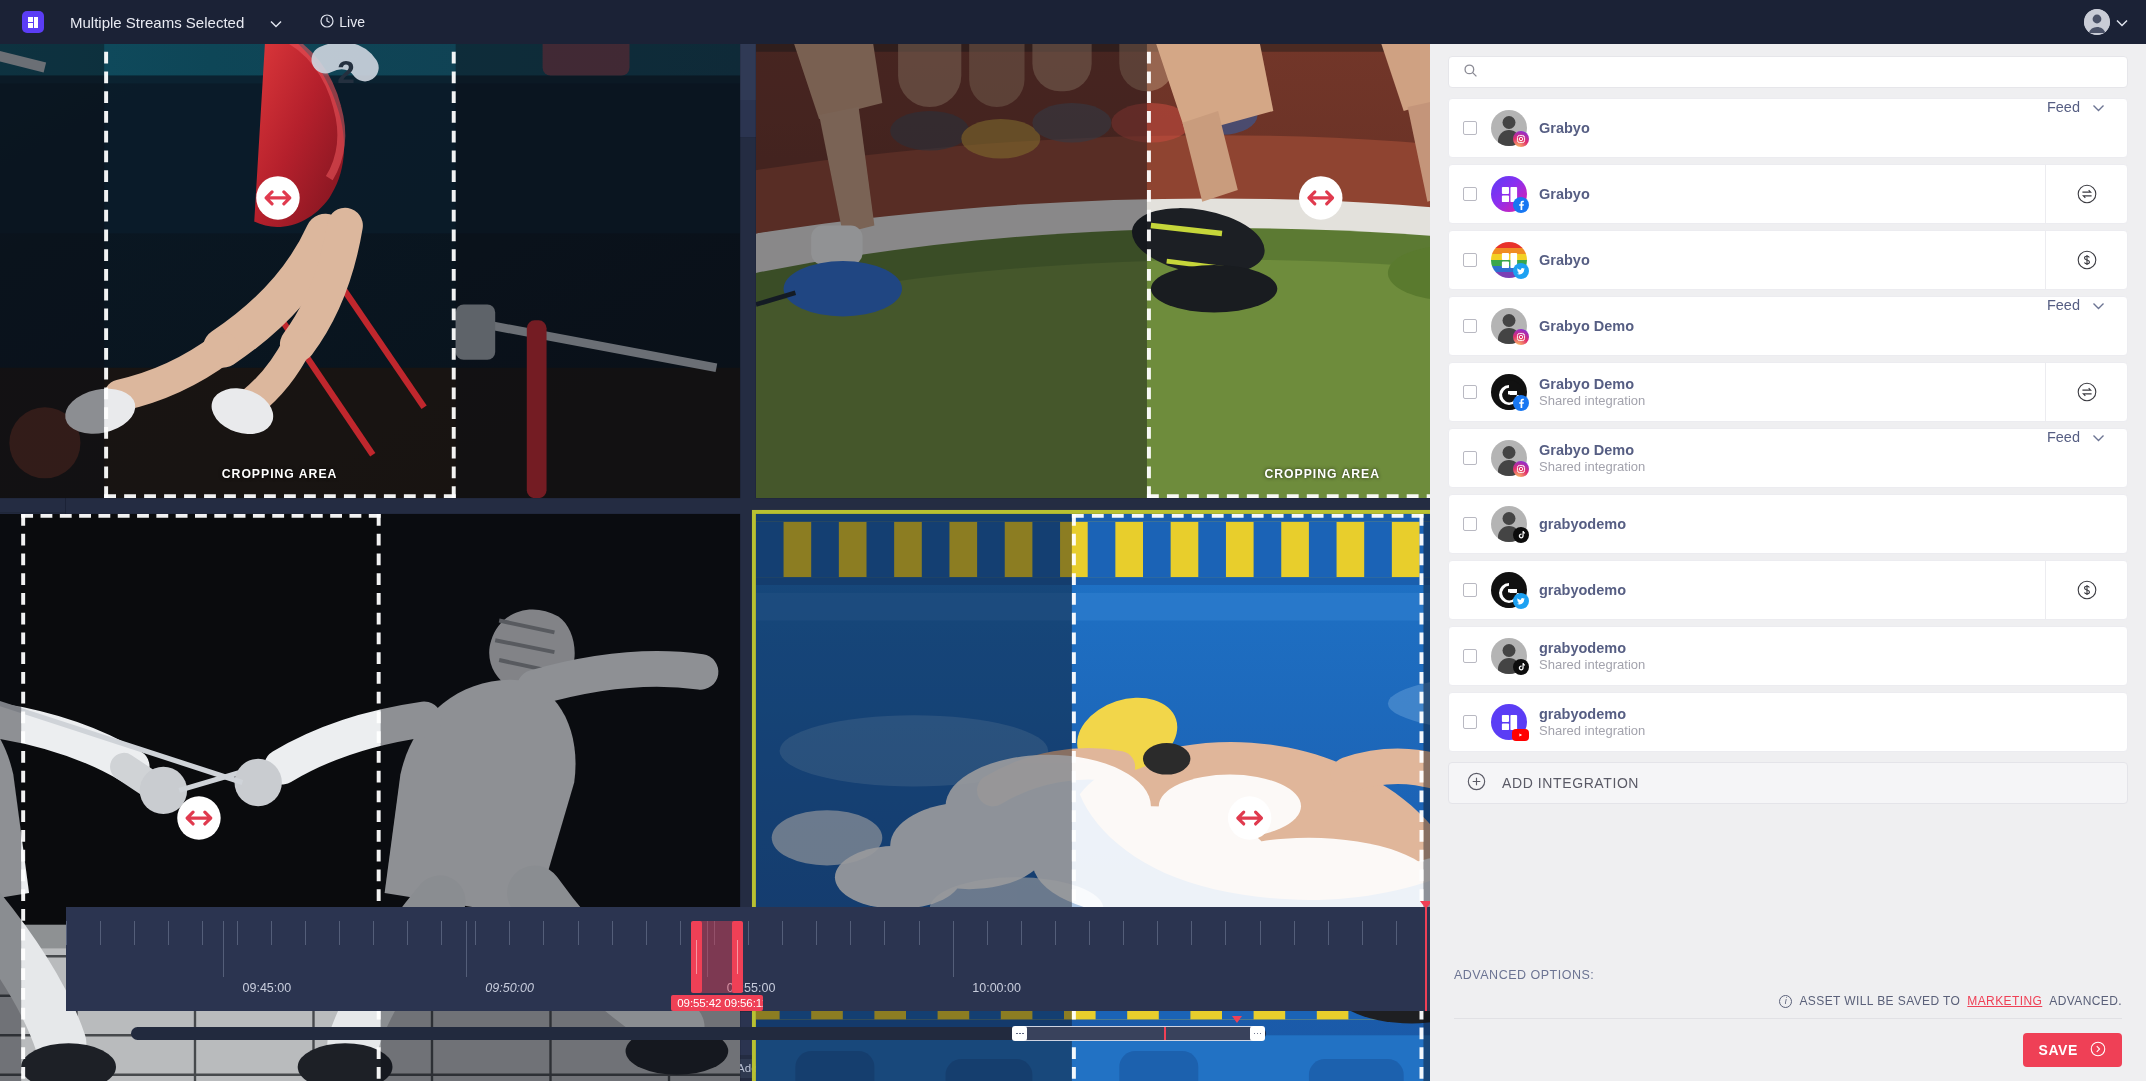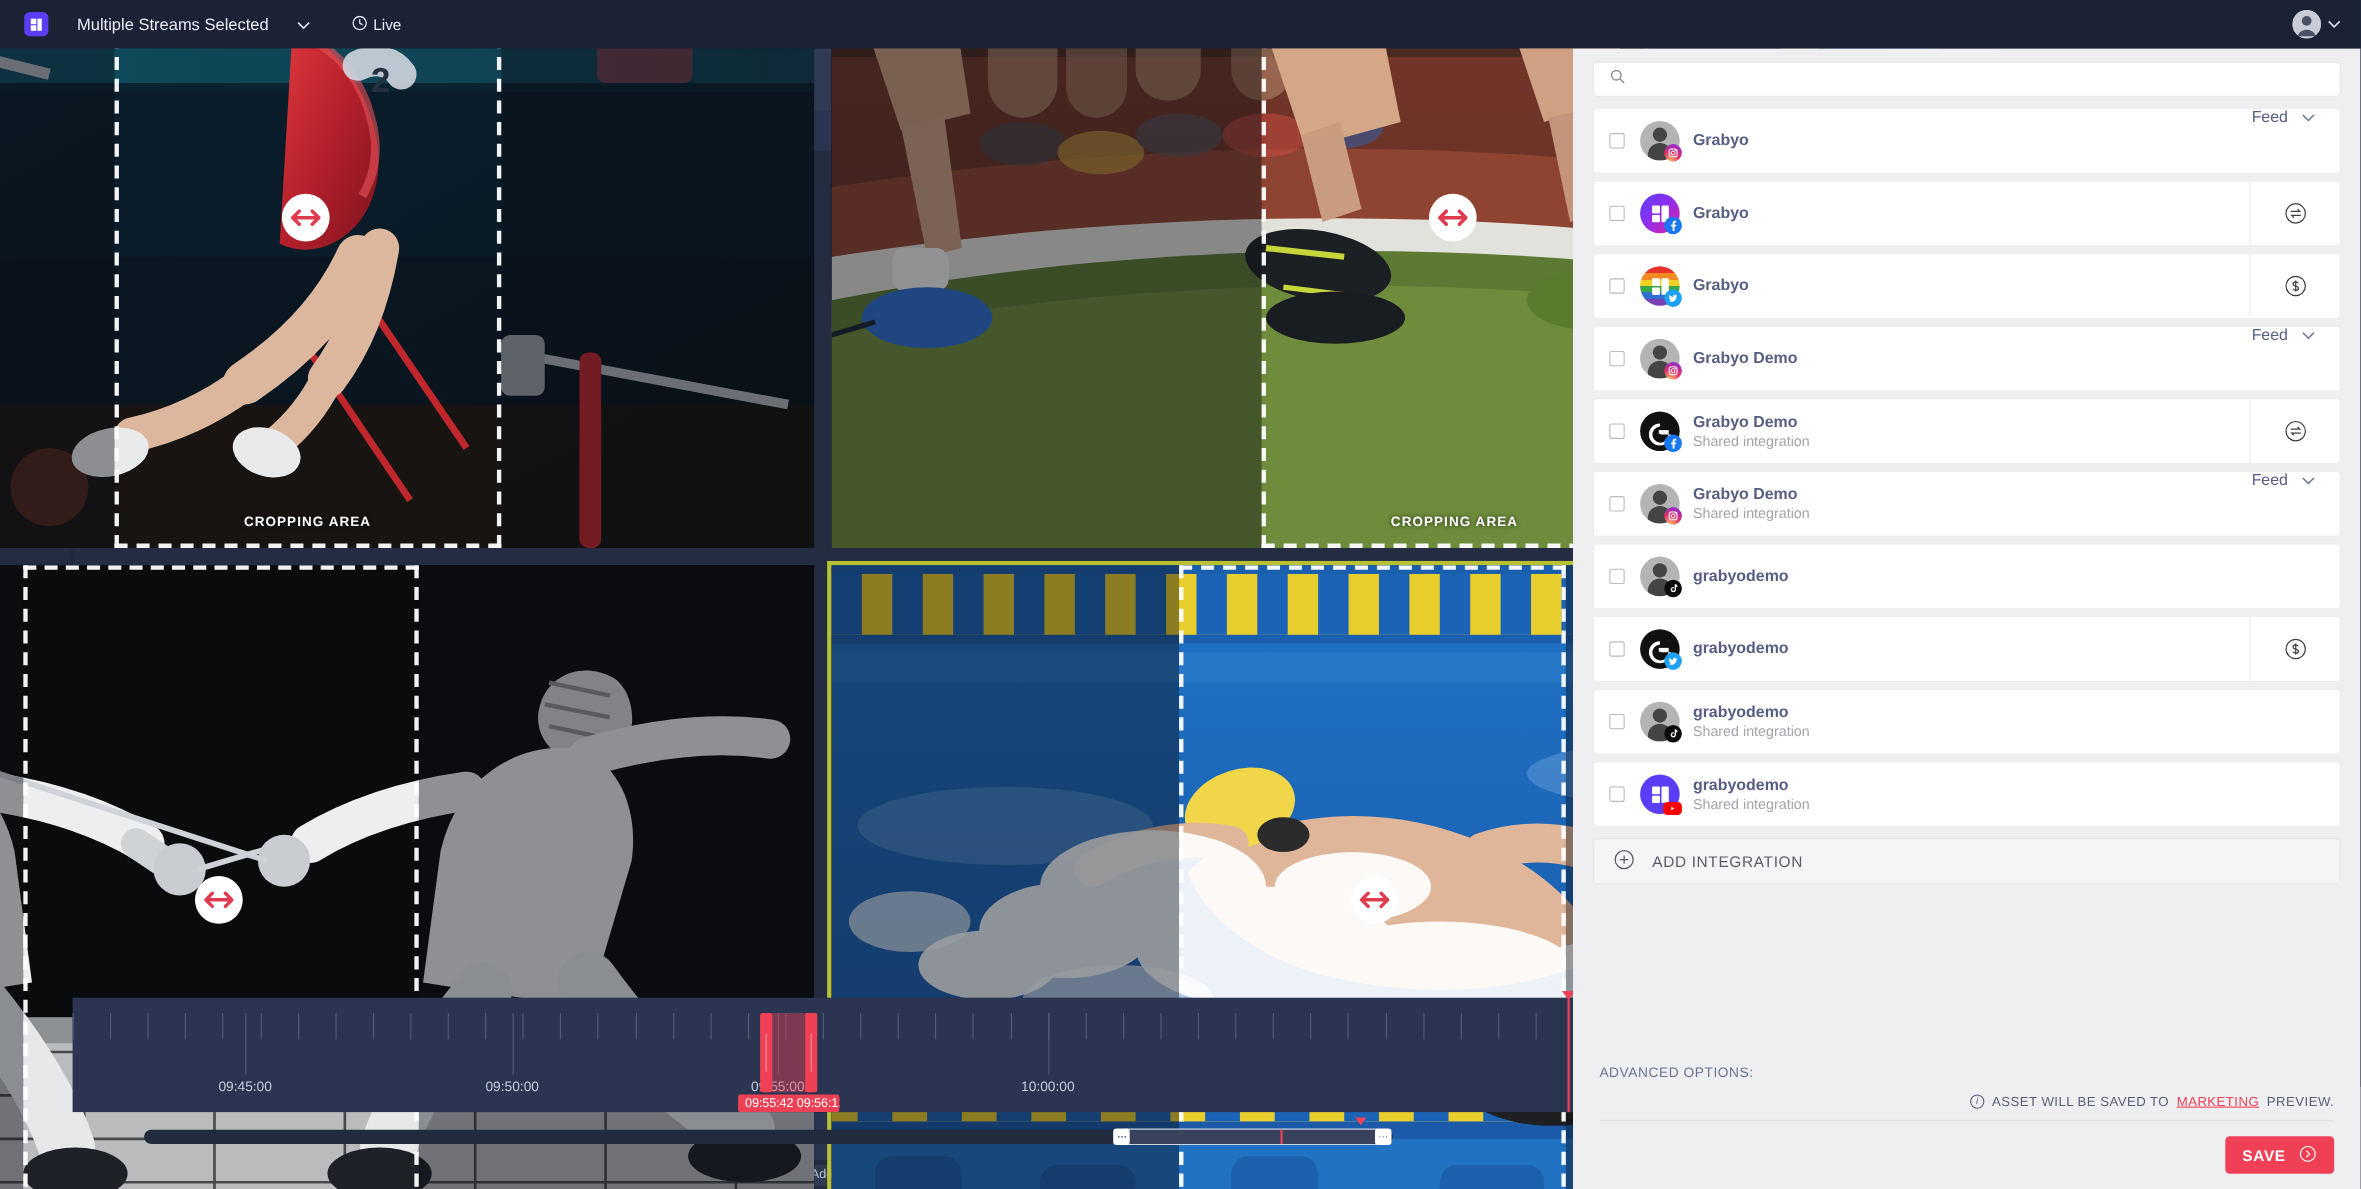--- a/index.html
+++ b/index.html
@@ -151,21 +151,21 @@
   .dot-red { width: 9px; height: 9px; border-radius: 50%; background: #ef4056; }
 
   
   .timeline-wrap { position: relative; height: 104px; flex: 0 0 104px; background: #2b3450; }
   .tl-ruler { position: absolute; inset: 0; }
   .tick { position: absolute; top: 14px; width: 1px; background: #545e79; }
   .tick.minor { height: 24px; }
   .tick.major { height: 56px; }
   .tl-lab {
     position: absolute; top: 74px; transform: translateX(-50%); color: #c7ccdc; font-size: 12.5px;
-    font-variant-numeric: tabular-nums; white-space: nowrap;
+    font-variant-numeric: tabular-nums; white-space: nowrap; margin-left: 44px;
   }
   .tl-playhead { position: absolute; top: 0; bottom: 0; width: 2px; background: #ef4056; }
   .tl-playhead::before {
     content: ""; position: absolute; top: -6px; left: -5px; border-left: 6px solid transparent;
     border-right: 6px solid transparent; border-top: 8px solid #ef4056;
   }
   .tl-selection { position: absolute; top: 14px; height: 72px; background: rgba(239,64,86,.42); }
   .tl-grip { position: absolute; top: 14px; height: 72px; width: 11px; background: #ef4056; border-radius: 2px;
              display:flex; align-items:center; justify-content:center; cursor: ew-resize; }
   .tl-grip .bar { width: 1px; height: 34px; background: rgba(255,255,255,.45); }
@@ -1023,21 +1023,21 @@
             <div class="tick minor" style="left: 85%;"></div>
             <div class="tick minor" style="left: 87.5%;"></div>
             <div class="tick minor" style="left: 90%;"></div>
             <div class="tick minor" style="left: 92.5%;"></div>
             <div class="tick minor" style="left: 95%;"></div>
             <div class="tick minor" style="left: 97.5%;"></div>
             <div class="tick minor" style="left: 100%;"></div>
             <div class="tick major" style="left: 11.5%;"></div>
             <div class="tl-lab" style="left: 11.5%;">09:45:00</div>
             <div class="tick major" style="left: 29.3%;"></div>
-            <div class="tl-lab" style="left: 29.3%;">09:50:00</div>
+            <div class="tl-lab" style="left: 29.3%; font-style: italic;">09:50:00</div>
             <div class="tick major" style="left: 47%;"></div>
             <div class="tl-lab" style="left: 47%;">09:55:00</div>
             <div class="tick major" style="left: 65%;"></div>
             <div class="tl-lab" style="left: 65%;">10:00:00</div>
           </div>
         <div class="tl-selection" id="tlsel" style="left: 46.2%; width: 3.1%;"></div>
         <div class="tl-grip" id="gripin" style="left: calc(46.2% - 5px);">
             <span class="bar"></span>
           </div>
         <div class="tl-grip" id="gripout" style="left: calc(49.3% - 6px);">
@@ -1392,21 +1392,21 @@
           </span>
           <span>ADD INTEGRATION</span>
         </div>
       </div>
       <div class="adv-opts">ADVANCED OPTIONS:</div>
       <div class="panel-foot">
         <div class="asset-note">
           <span class="info-i" style="border-color:#5a6079;color:#5a6079">i</span>
           <span>ASSET WILL BE SAVED TO</span>
           <a href="#">MARKETING</a>
-          <span>PREVIEW.</span>
+          <span>ADVANCED.</span>
         </div>
         <div class="save-row">
           <button class="btn-save">
             <span>SAVE</span>
             <span>
               <svg width="16" height="16" viewBox="0 0 18 18" fill="none" stroke="#fff" stroke-width="1.2">
                   <circle cx="9" cy="9" r="7.6"></circle>
                   <path d="M7.6 5.8L10.8 9l-3.2 3.2"></path>
                 </svg>
             </span>

